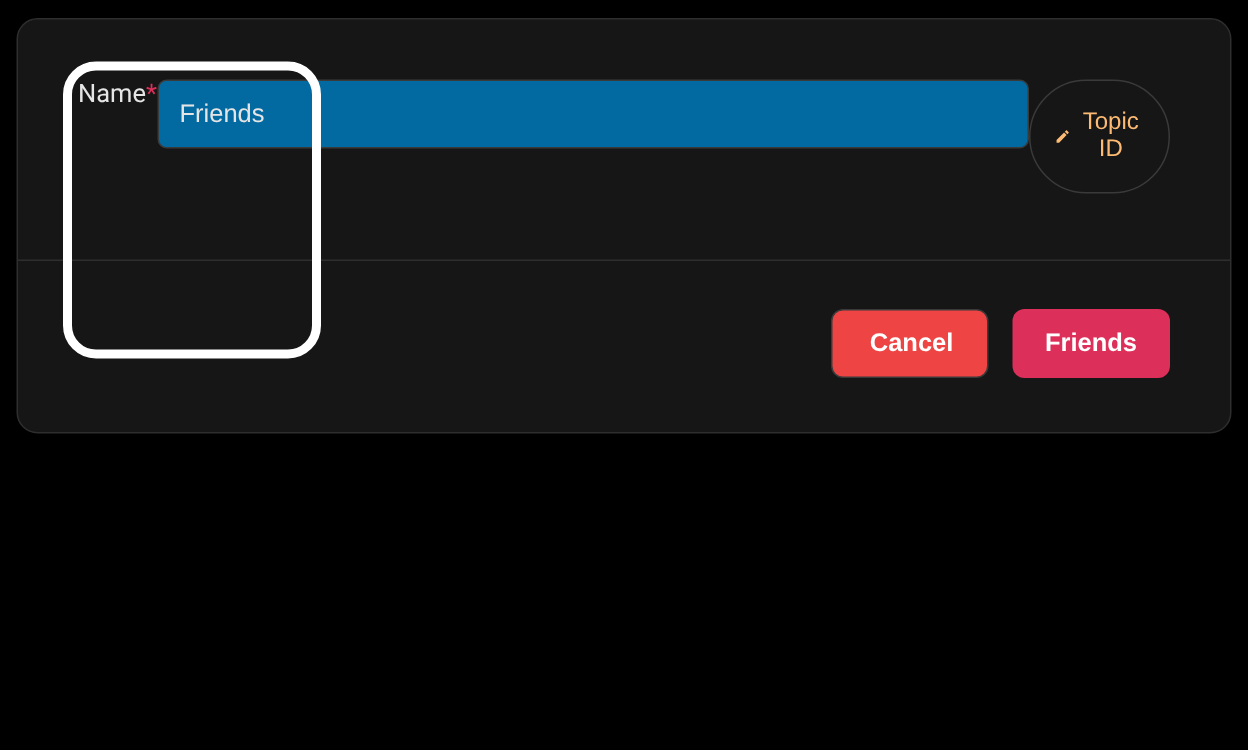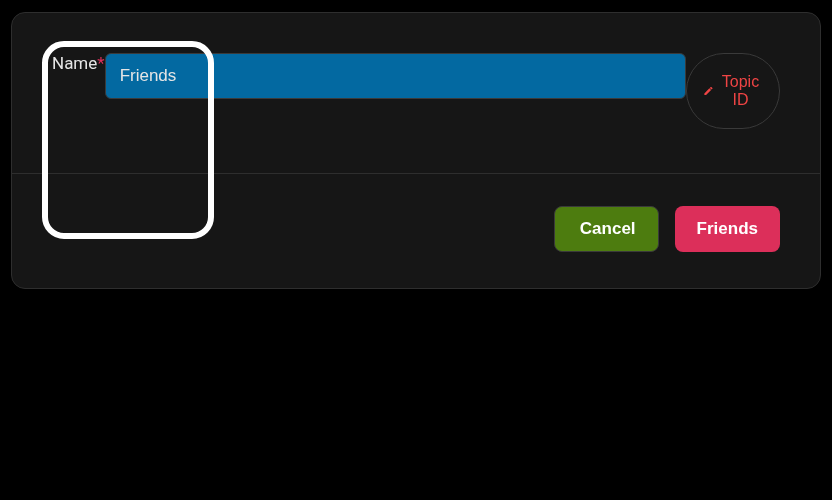--- a/index.html
+++ b/index.html
@@ -91,21 +91,21 @@
       outline: none;
     }
     .topic-id-button {
       display: inline-flex;
       align-items: center;
       gap: 4px;
       background: #161616;
       border: 1px solid #3a3a3a;
       border-radius: 999px;
       padding: 8px 16px;
-      color: #ef4444;
+      color: #fdba74;
       font-size: 16px;
       cursor: pointer;
       width: fit-content;
     }
     .topic-id-button svg {
       width: 14px;
       height: 14px;
     }
     .dialog-footer {
       display: flex;
@@ -115,21 +115,21 @@
     }
     .btn {
       border-radius: 8px;
       padding: 12px 22px;
       font-size: 17px;
       font-weight: 600;
       cursor: pointer;
       border: none;
     }
     .btn-cancel {
-      background: #4d7c0f;
+      background: #ef4444;
       border: 1px solid #3a3a3a;
       color: #ffffff;
       padding-left: 25px;
     }
     .btn-create {
       background: #dc2f5a;
       color: #ffffff;
     }
   </style>
 </head>

